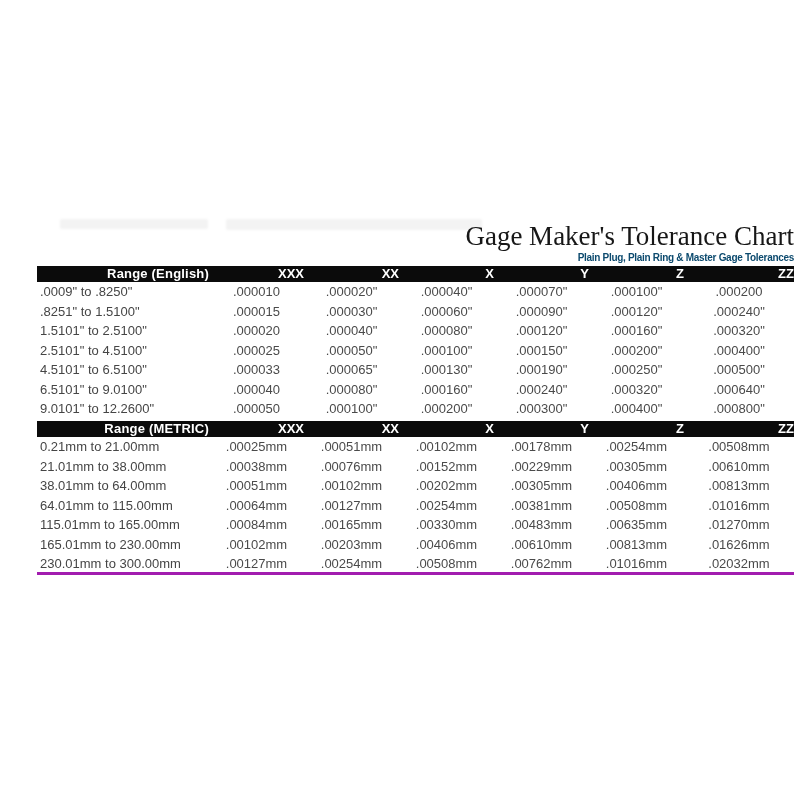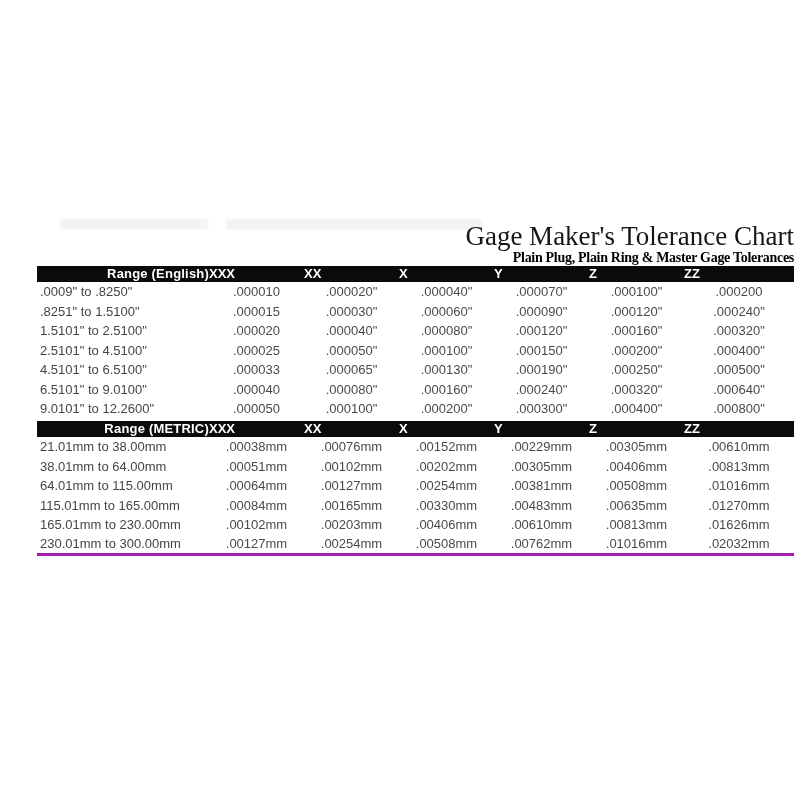--- a/index.html
+++ b/index.html
@@ -32,26 +32,26 @@
   }
   .doc-title {
     font-family: "Liberation Serif", serif;
     font-size: 27px;
     line-height: 30px;
     font-weight: 500;
     color: #171717;
     white-space: nowrap;
   }
   .doc-subtitle {
-    font-family: Liberation Serif, serif;
-    font-size: 14px;
+    font-family: Liberation Sans, sans-serif;
+    font-size: 10px;
     line-height: 14px;
     font-weight: bold;
     letter-spacing: -0.3px;
-    color: #000000;
+    color: #0c4a6e;
     white-space: nowrap;
   }
 
   table.tol-table {
     position: absolute;
     left: 13px;
     width: 757px;
     border-collapse: collapse;
     table-layout: fixed;
   }
@@ -65,21 +65,21 @@
   .tol-table col.c-y,
   .tol-table col.c-z  { width: 95px; }
   .tol-table col.c-zz { width: 110px; }
 
   .tol-table thead tr { height: 16px; }
   .tol-table thead th {
     background: #0b0b0b;
     color: #ffffff;
     font-size: 13px;
     font-weight: bold;
-    text-align: left;
+    text-align: right;
     vertical-align: middle;
     padding: 0;
     line-height: 16px;
     white-space: nowrap;
   }
   .tol-table thead th.range-head {
     text-align: right;
     padding-left: 4px;
     letter-spacing: 0.2px;
   }
@@ -215,20 +215,29 @@
         <th>XXX</th>
         <th>XX</th>
         <th>X</th>
         <th>Y</th>
         <th>Z</th>
         <th>ZZ</th>
       </tr>
     </thead>
     <tbody>
       <tr>
+        <td class="range-cell">0.21mm  to  21.00mm</td>
+        <td>.00025mm</td>
+        <td>.00051mm</td>
+        <td>.00102mm</td>
+        <td>.00178mm</td>
+        <td>.00254mm</td>
+        <td>.00508mm</td>
+      </tr>
+      <tr>
         <td class="range-cell">21.01mm  to  38.00mm</td>
         <td>.00038mm</td>
         <td>.00076mm</td>
         <td>.00152mm</td>
         <td>.00229mm</td>
         <td>.00305mm</td>
         <td>.00610mm</td>
       </tr>
       <tr>
         <td class="range-cell">38.01mm  to  64.00mm</td>

